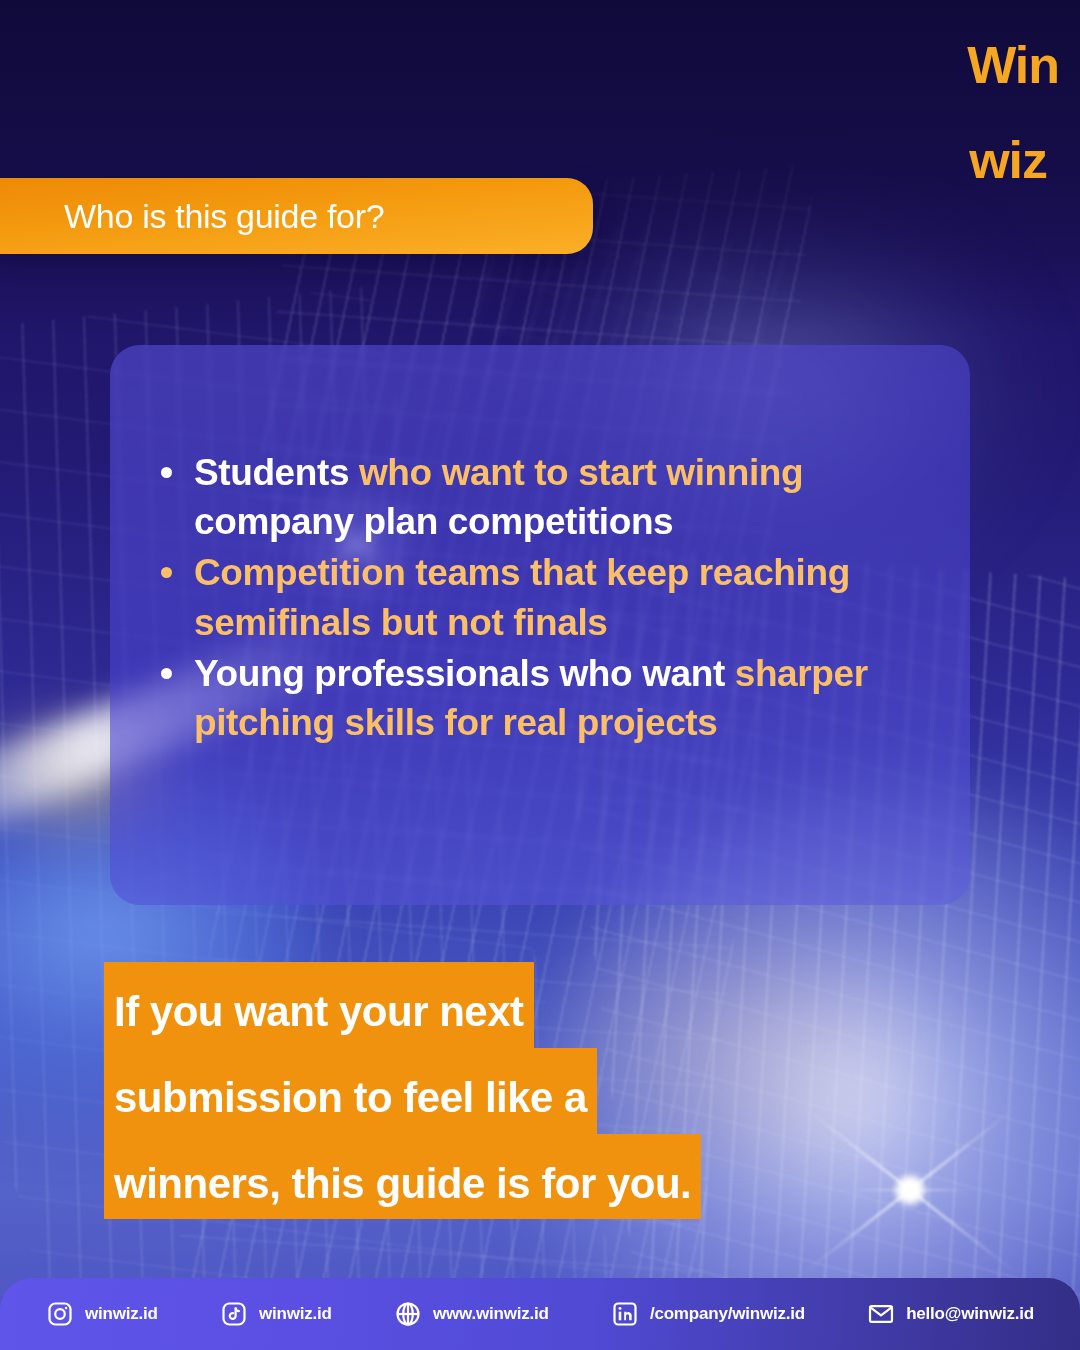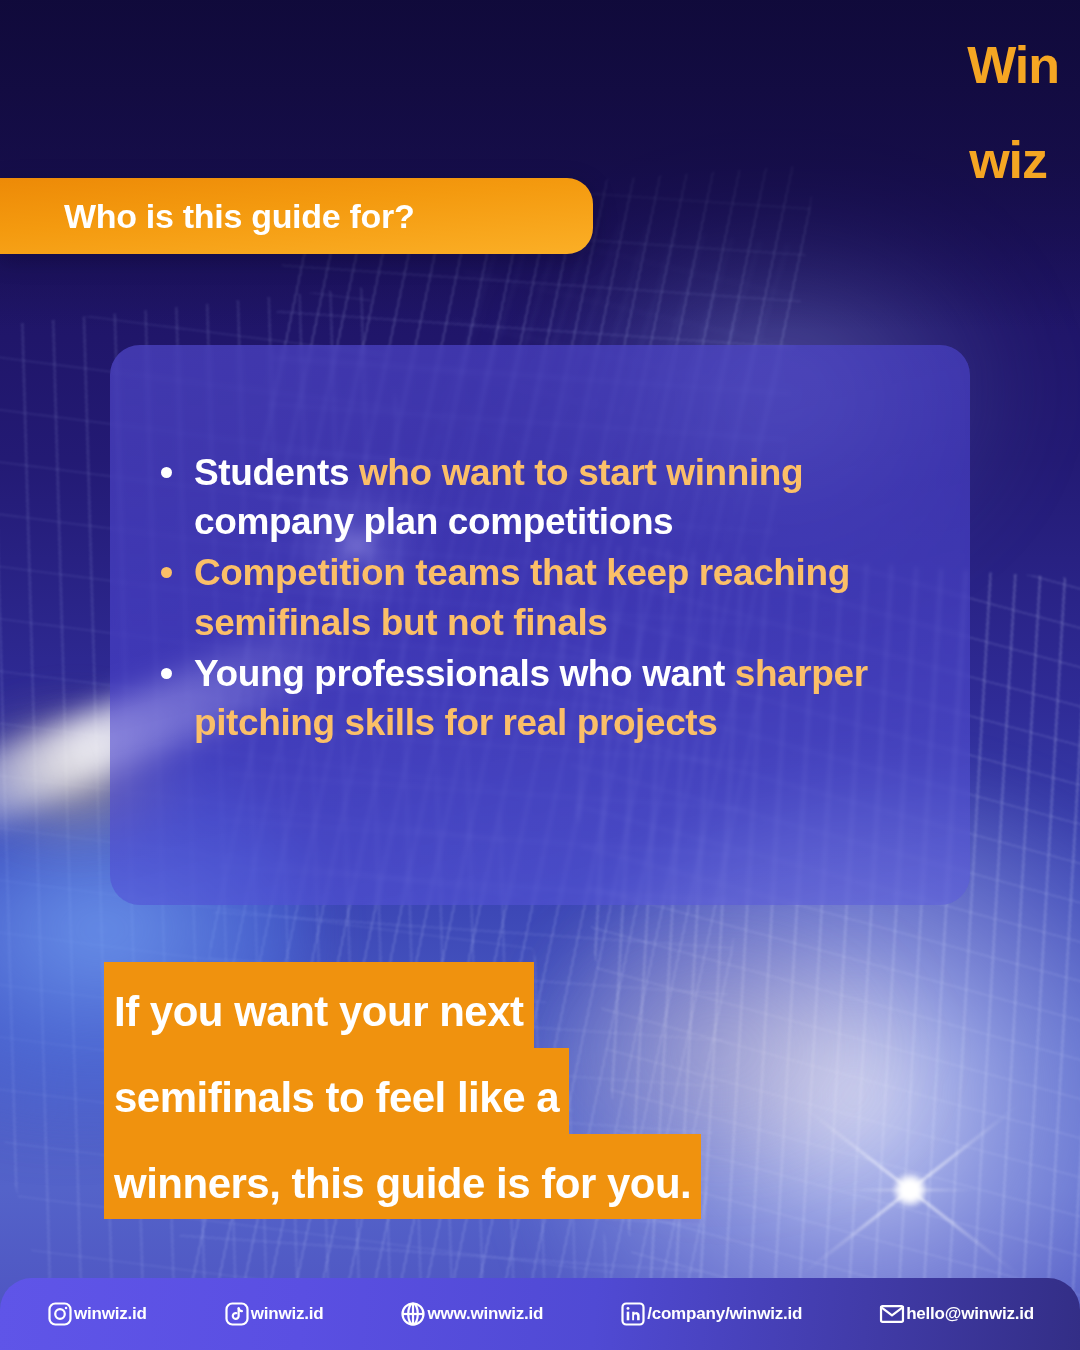--- a/index.html
+++ b/index.html
@@ -156,21 +156,21 @@
   
   .header-pill{
     position:absolute; left:0; top:178px; z-index:12;
     width:593px; height:76px;
     border-top-right-radius:26px; border-bottom-right-radius:26px;
     background:linear-gradient(175deg, #ED8A07 0%, #F49A0F 42%, #FBAF26 100%);
     display:flex; align-items:center;
     box-shadow:0 6px 22px rgba(10,6,40,.35);
   }
   .header-pill h1{
-    color:#ffffff; font-size:34px; font-weight:700;
+    color:#ffffff; font-size:34px; font-weight:400;
     letter-spacing:-.3px; margin-left:64px;
   }
 
   
   .card{
     position:absolute; left:110px; top:345px; width:860px; height:560px;
     border-radius:30px; z-index:10;
     background:linear-gradient(165deg, rgba(86,78,214,.62) 0%, rgba(74,66,206,.60) 45%, rgba(92,92,222,.52) 100%);
     backdrop-filter:blur(2px);
   }
@@ -205,21 +205,21 @@
   }
 
   
   .footer{
     position:absolute; left:0; bottom:0; width:1080px; height:72px; z-index:14;
     border-top-left-radius:32px; border-top-right-radius:32px;
     background:linear-gradient(95deg, #5F55E8 0%, #5A4FE2 28%, #504AD4 55%, #413BA8 80%, #332E86 100%);
     display:flex; align-items:center; justify-content:space-between;
     padding:0 46px;
   }
-  .fitem{ display:flex; align-items:center; }
+  .fitem{ display:flex; align-items:center; gap:11px; }
   .fitem .lbl{ color:#ffffff; font-size:17px; font-weight:700; letter-spacing:-.2px; white-space:nowrap; }
   .ficon{ width:28px; height:28px; flex:0 0 28px; display:block; }
   .ficon svg{ width:28px; height:28px; display:block; }
 </style>
 </head>
 <body>
 
 <div class="bg">
   <div class="bg-base"></div>
   <div class="tower t1"></div>
@@ -260,21 +260,21 @@
   <li class="amber">
     <span class="o">Competition teams that keep reaching semifinals but not finals</span>
   </li>
   <li>
     <span class="w">Young professionals who want </span><span class="o">sharper pitching skills for real projects</span>
   </li>
 </ul>
 
 <div class="cta">
   <span class="ln"><span>If you want your next</span></span>
-  <span class="ln"><span>semifinals to feel like a</span></span>
+  <span class="ln"><span>submission to feel like a</span></span>
   <span class="ln"><span>winners, this guide is for you.</span></span>
 </div>
 
 <div class="footer">
 
   <div class="fitem">
     <span class="ficon">
       <svg viewBox="0 0 24 24" fill="none" stroke="#fff" stroke-width="1.9">
         <rect x="3" y="3" width="18" height="18" rx="5"></rect>
         <circle cx="12" cy="12" r="4.1"></circle>

